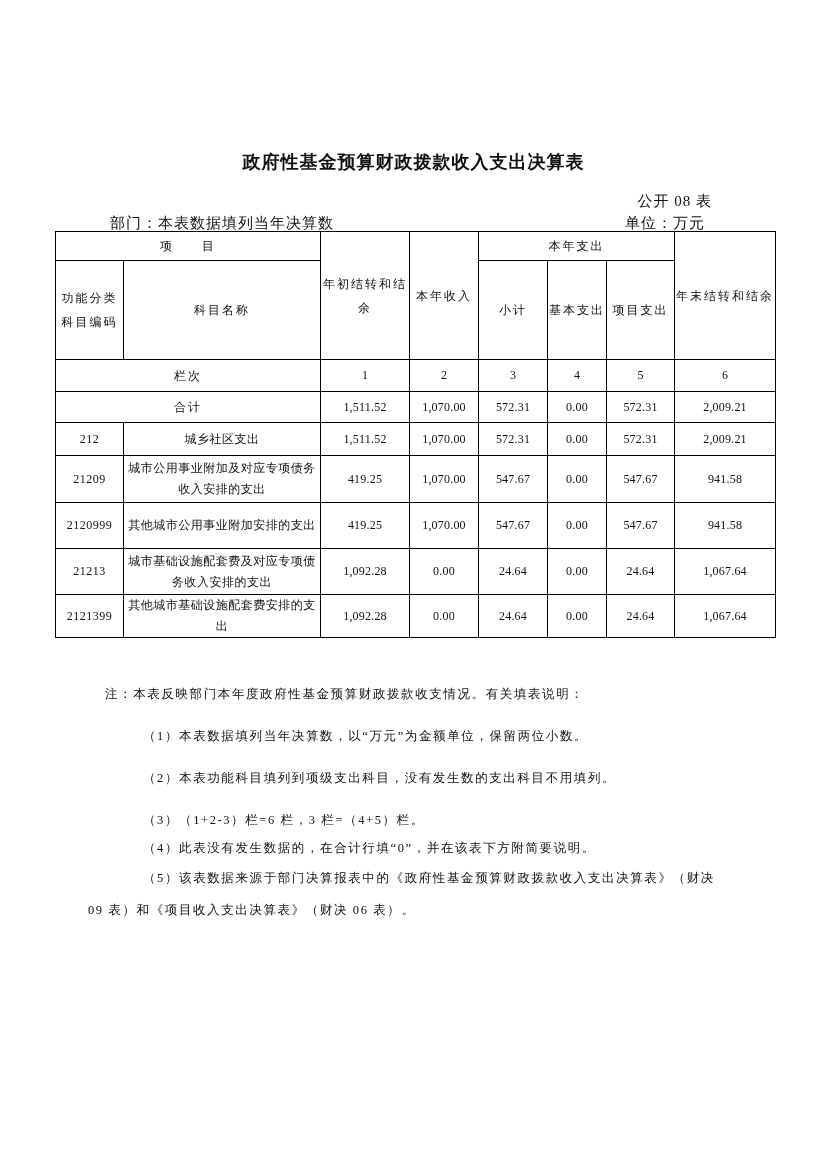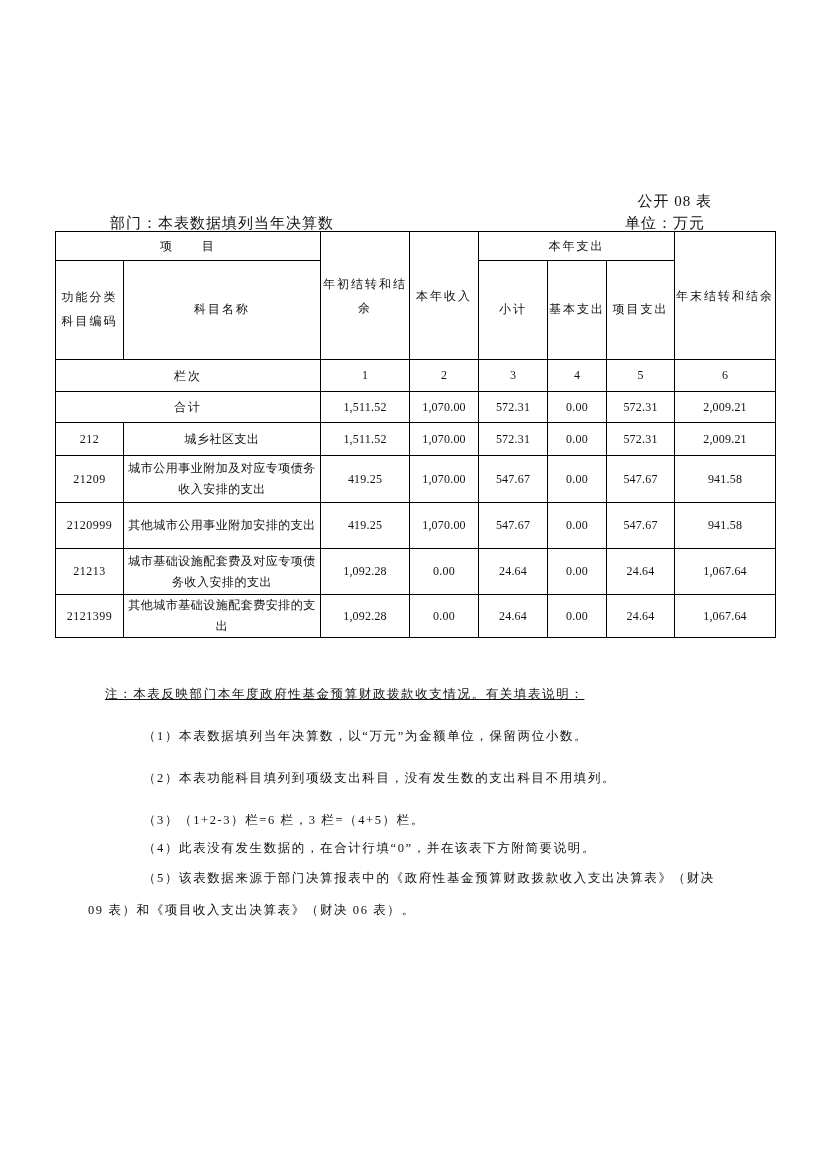--- a/index.html
+++ b/index.html
@@ -27,21 +27,21 @@
   }
   table.budget td{
     border:1px solid #000;
     font-size:12px;text-align:center;vertical-align:middle;
     padding:0;overflow:hidden;
   }
   td.hd{letter-spacing:2px;line-height:24px;padding:0 5px;}
   td.hd-wide{letter-spacing:2px;line-height:24px;padding:0 6px;}
   td.hd-narrow{letter-spacing:2px;line-height:24px;padding:0 4px;}
   tr.row-h1{height:29px;margin-top:7px;}
-  tr.row-h2{height:99px;font-family:Liberation Mono, monospace;}
+  tr.row-h2{height:99px;}
   tr.row-idx{height:32px;}
   tr.row-total{height:31px;}
   td.cell-num{font-size:12px;letter-spacing:0.2px;}
   td.cell-code{
     text-align:left;vertical-align:top;
     padding:3px 2px 0 7px;line-height:21px;letter-spacing:0.5px;
   }
   td.cell-name{
     text-align:left;vertical-align:top;
     padding:3px 8px 0 8px;line-height:21px;letter-spacing:0.5px;
@@ -49,32 +49,33 @@
   tr.row-data-s{height:33px;}
   tr.row-data-m{height:47px;}
   tr.row-data-m2{height:46px;}
   tr.row-data-m3{height:43px;}
 
   .notes{
     position:absolute;left:88px;top:686px;width:680px;
     font-size:12.5px;letter-spacing:1.6px;line-height:17px;
   }
   .notes p{margin:0;}
-  .note-intro{padding-left:17px;text-decoration:underline;}
+  .note-intro{padding-left:17px;}
   .note-item{padding-left:55px;}
   .n1,.n2,.n3{margin-top:25px !important;}
   .n4{margin-top:11px !important;}
   .n5{margin-top:13px !important;}
   .note-cont{margin-top:15px !important;padding-left:0;}
 </style>
 </head>
 <body>
 
 <div class="page">
 
+  <h1 class="doc-title">政府性基金预算财政拨款收入支出决算表</h1>
 
   <div class="meta meta-code">公开 08 表</div>
   <div class="meta meta-dept">部门：本表数据填列当年决算数</div>
   <div class="meta meta-unit">单位：万元</div>
 
   <table class="budget">
     <colgroup>
       <col style="width:68px">
         <col style="width:197px">
         <col style="width:89px">

